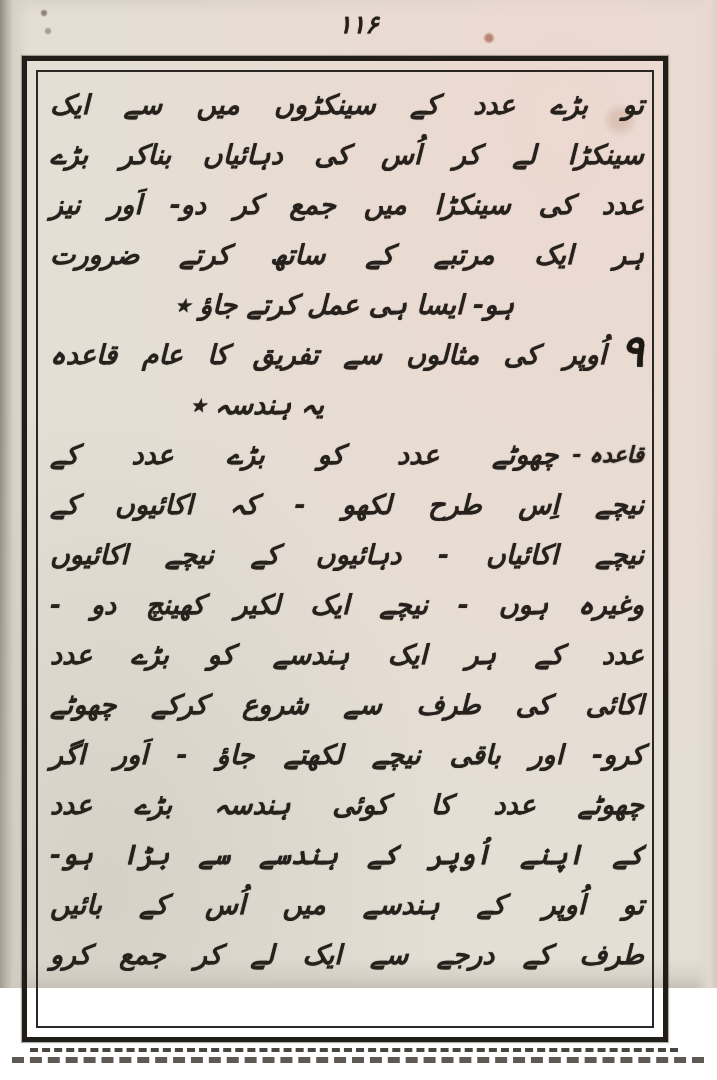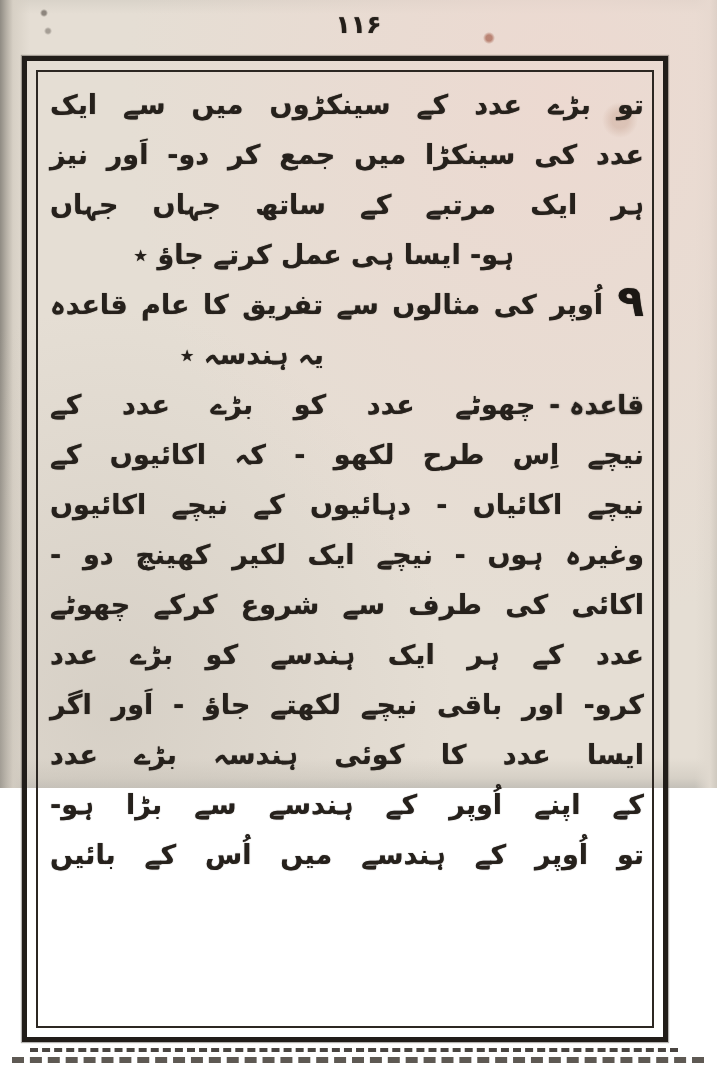--- a/index.html
+++ b/index.html
@@ -1,33 +1,34 @@
 <!DOCTYPE html>
 <html lang="ur"><head>
 <meta charset="utf-8">
 <style>
   html,body{margin:0;padding:0;}
   body{
     width:717px;height:1080px;overflow:hidden;
     font-family:"DejaVu Sans","Liberation Serif",sans-serif;
   }
   .photo{
-    position:relative;width:717px;height:788px;
+    position:relative;width:717px;height:988px;
     background:
       radial-gradient(circle at 489px 38px, rgba(146,62,40,.55) 0 3px, rgba(146,62,40,0) 6px),
       radial-gradient(circle at 620px 120px, rgba(150,90,60,.18) 0 8px, rgba(150,90,60,0) 18px),
       radial-gradient(circle at 44px 13px, rgba(70,62,55,.55) 0 2px, rgba(70,62,55,0) 4px),
       radial-gradient(circle at 48px 31px, rgba(70,62,55,.4) 0 2px, rgba(70,62,55,0) 4px),
       radial-gradient(ellipse at 78% 12%, rgba(238,216,208,.8) 0%, rgba(238,216,208,0) 55%),
       radial-gradient(ellipse at 15% 90%, rgba(200,194,184,.5) 0%, rgba(200,194,184,0) 40%),
       linear-gradient(90deg, #8f8b83 0px, #b3ada3 6px, #d7d0c5 13px, rgba(215,208,197,0) 30px),
       linear-gradient(270deg, #cfc9bf 0px, #e0d9cf 7px, rgba(224,217,207,0) 22px),
       linear-gradient(0deg, #c4c0b8 0px, #d6d0c6 10px, rgba(214,208,198,0) 30px),
       linear-gradient(180deg, #d9d3c9 0px, rgba(217,211,201,0) 14px),
       #e5ded4;
+    font-style: italic;
   }
   .page-number{
     position:absolute;top:10px;left:0;right:0;
     text-align:center;font-size:25px;font-weight:700;
     color:#241f1a;letter-spacing:3px;
     text-shadow:0 0 1px rgba(35,28,22,.7);
   }
   .frame-outer{
     position:absolute;left:22px;top:56px;width:636px;height:976px;
     border:5px solid #211d19;
@@ -62,59 +63,61 @@
   .l5{padding-right:130px;}
   .l7{padding-right:320px;}
   .lrow{display:flex;align-items:flex-start;gap:14px;}
   .lrow .flex-text{flex:1;text-align:justify;text-align-last:justify;}
   .sec-num{
     font-size:44px;line-height:46px;font-weight:900;
     color:#1c1814;transform:translateY(-2px);
     text-shadow:0 0 1px rgba(20,16,12,.8);
   }
   .bold-label{
-    font-weight:900;font-size:26px;
+    font-weight:900;font-size:22px;
     text-shadow:0 0 1.5px rgba(20,16,12,.9);
   }
 </style>
 </head>
 <body>
 
 <div class="photo">
 
   <div class="page-number">۱۱۶</div>
 
   <div class="frame-outer">
     <div class="frame-inner"></div>
   </div>
 
   <div class="grunge-1"></div>
   <div class="grunge-2"></div>
 
   <div class="text-block">
 
     <div class="line">تو بڑے عدد کے سینکڑوں میں سے ایک</div>
+    <div class="line">سینکڑا لے کر اُس کی دہائیاں بناکر بڑے</div>
     <div class="line">عدد کی سینکڑا میں جمع کر دو- اَور نیز</div>
-    <div class="line">ہر ایک مرتبے کے ساتھ جہاں جہاں</div>
+    <div class="line">ہر ایک مرتبے کے ساتھ کرتے ضرورت</div>
     <div class="line short l5">ہو- ایسا ہی عمل کرتے جاؤ ٭</div>
 
     <div class="line lrow">
       <span class="sec-num">۹</span>
       <span class="flex-text">اُوپر کی مثالوں سے تفریق کا عام قاعدہ</span>
     </div>
     <div class="line short l7">یہ ہندسہ ٭</div>
 
     <div class="line lrow">
       <span class="bold-label">قاعدہ -</span>
       <span class="flex-text">چھوٹے عدد کو بڑے عدد کے</span>
     </div>
     <div class="line">نیچے اِس طرح لکھو - کہ اکائیوں کے</div>
     <div class="line">نیچے اکائیاں - دہائیوں کے نیچے اکائیوں</div>
     <div class="line">وغیرہ ہوں - نیچے ایک لکیر کھینچ دو -</div>
+    <div class="line">عدد کے ہر ایک ہندسے کو بڑے عدد</div>
     <div class="line">اکائی کی طرف سے شروع کرکے چھوٹے</div>
-    <div class="line">عدد کے ہر ایک ہندسے کو بڑے عدد</div>
     <div class="line">کرو- اور باقی نیچے لکھتے جاؤ - اَور اگر</div>
-    <div class="line">ایسا عدد کا کوئی ہندسہ بڑے عدد</div>
+    <div class="line">چھوٹے عدد کا کوئی ہندسہ بڑے عدد</div>
     <div class="line">کے اپنے اُوپر کے ہندسے سے بڑا ہو-</div>
     <div class="line">تو اُوپر کے ہندسے میں اُس کے بائیں</div>
+    <div class="line">طرف کے درجے سے ایک لے کر جمع کرو</div>
 
   </div>
 </div>
 
 </body></html>

